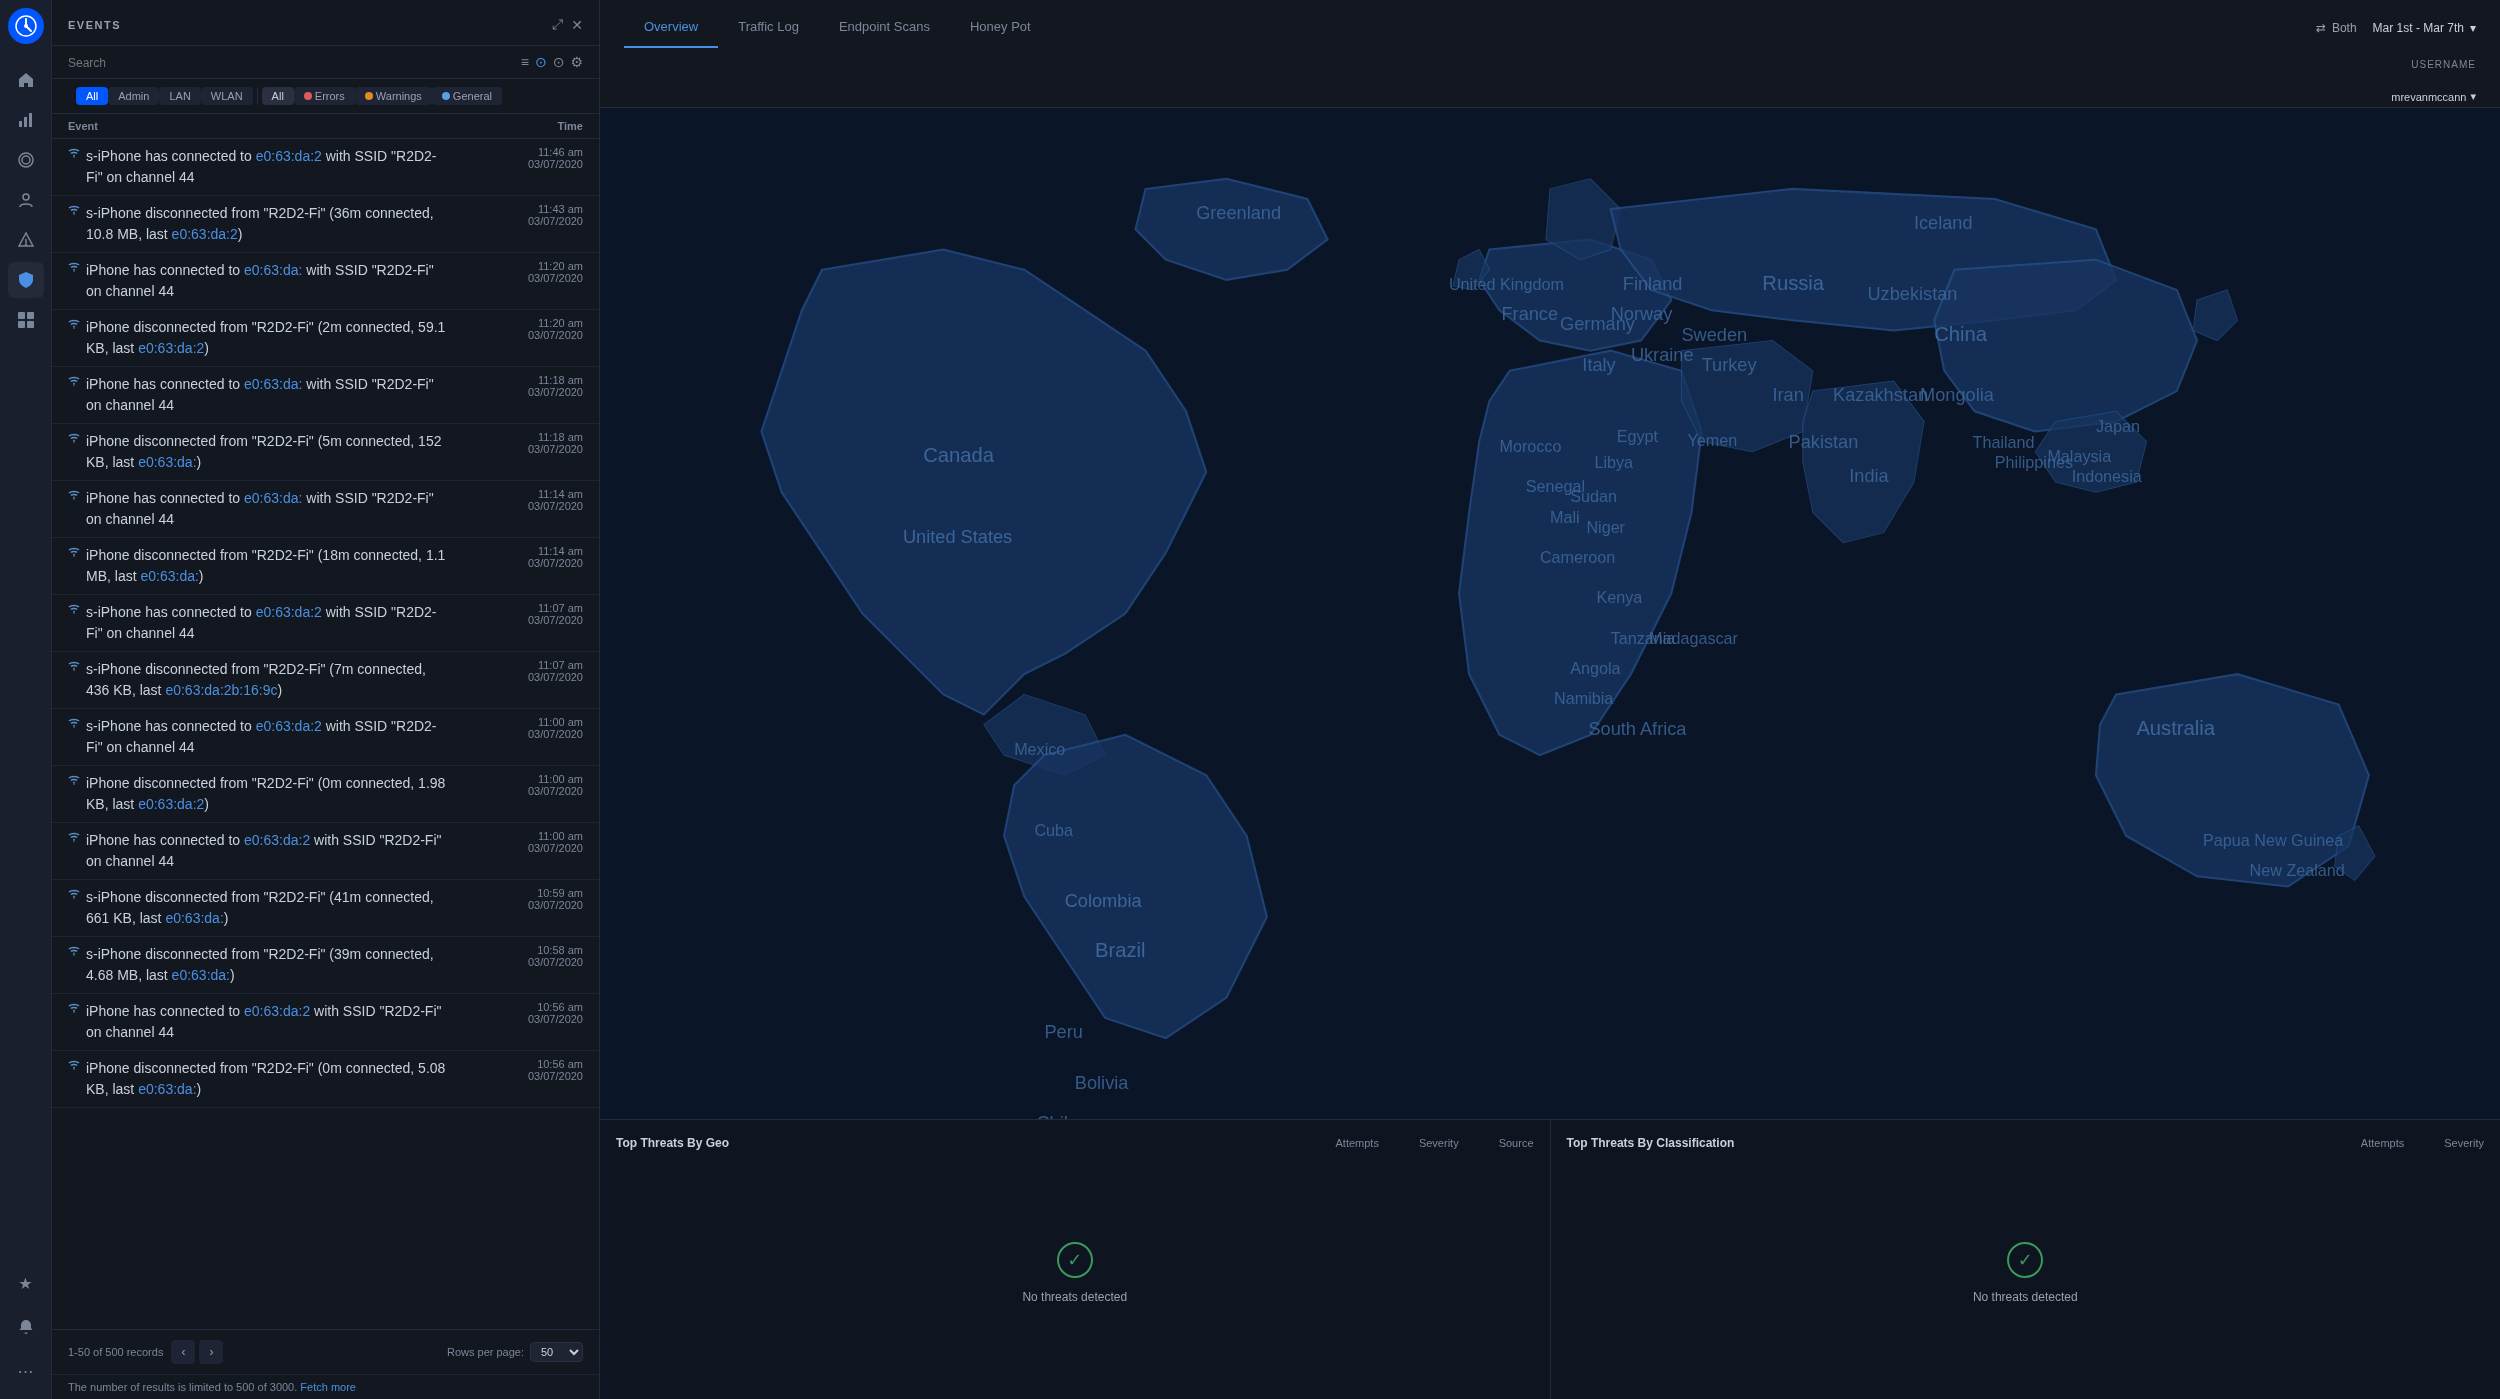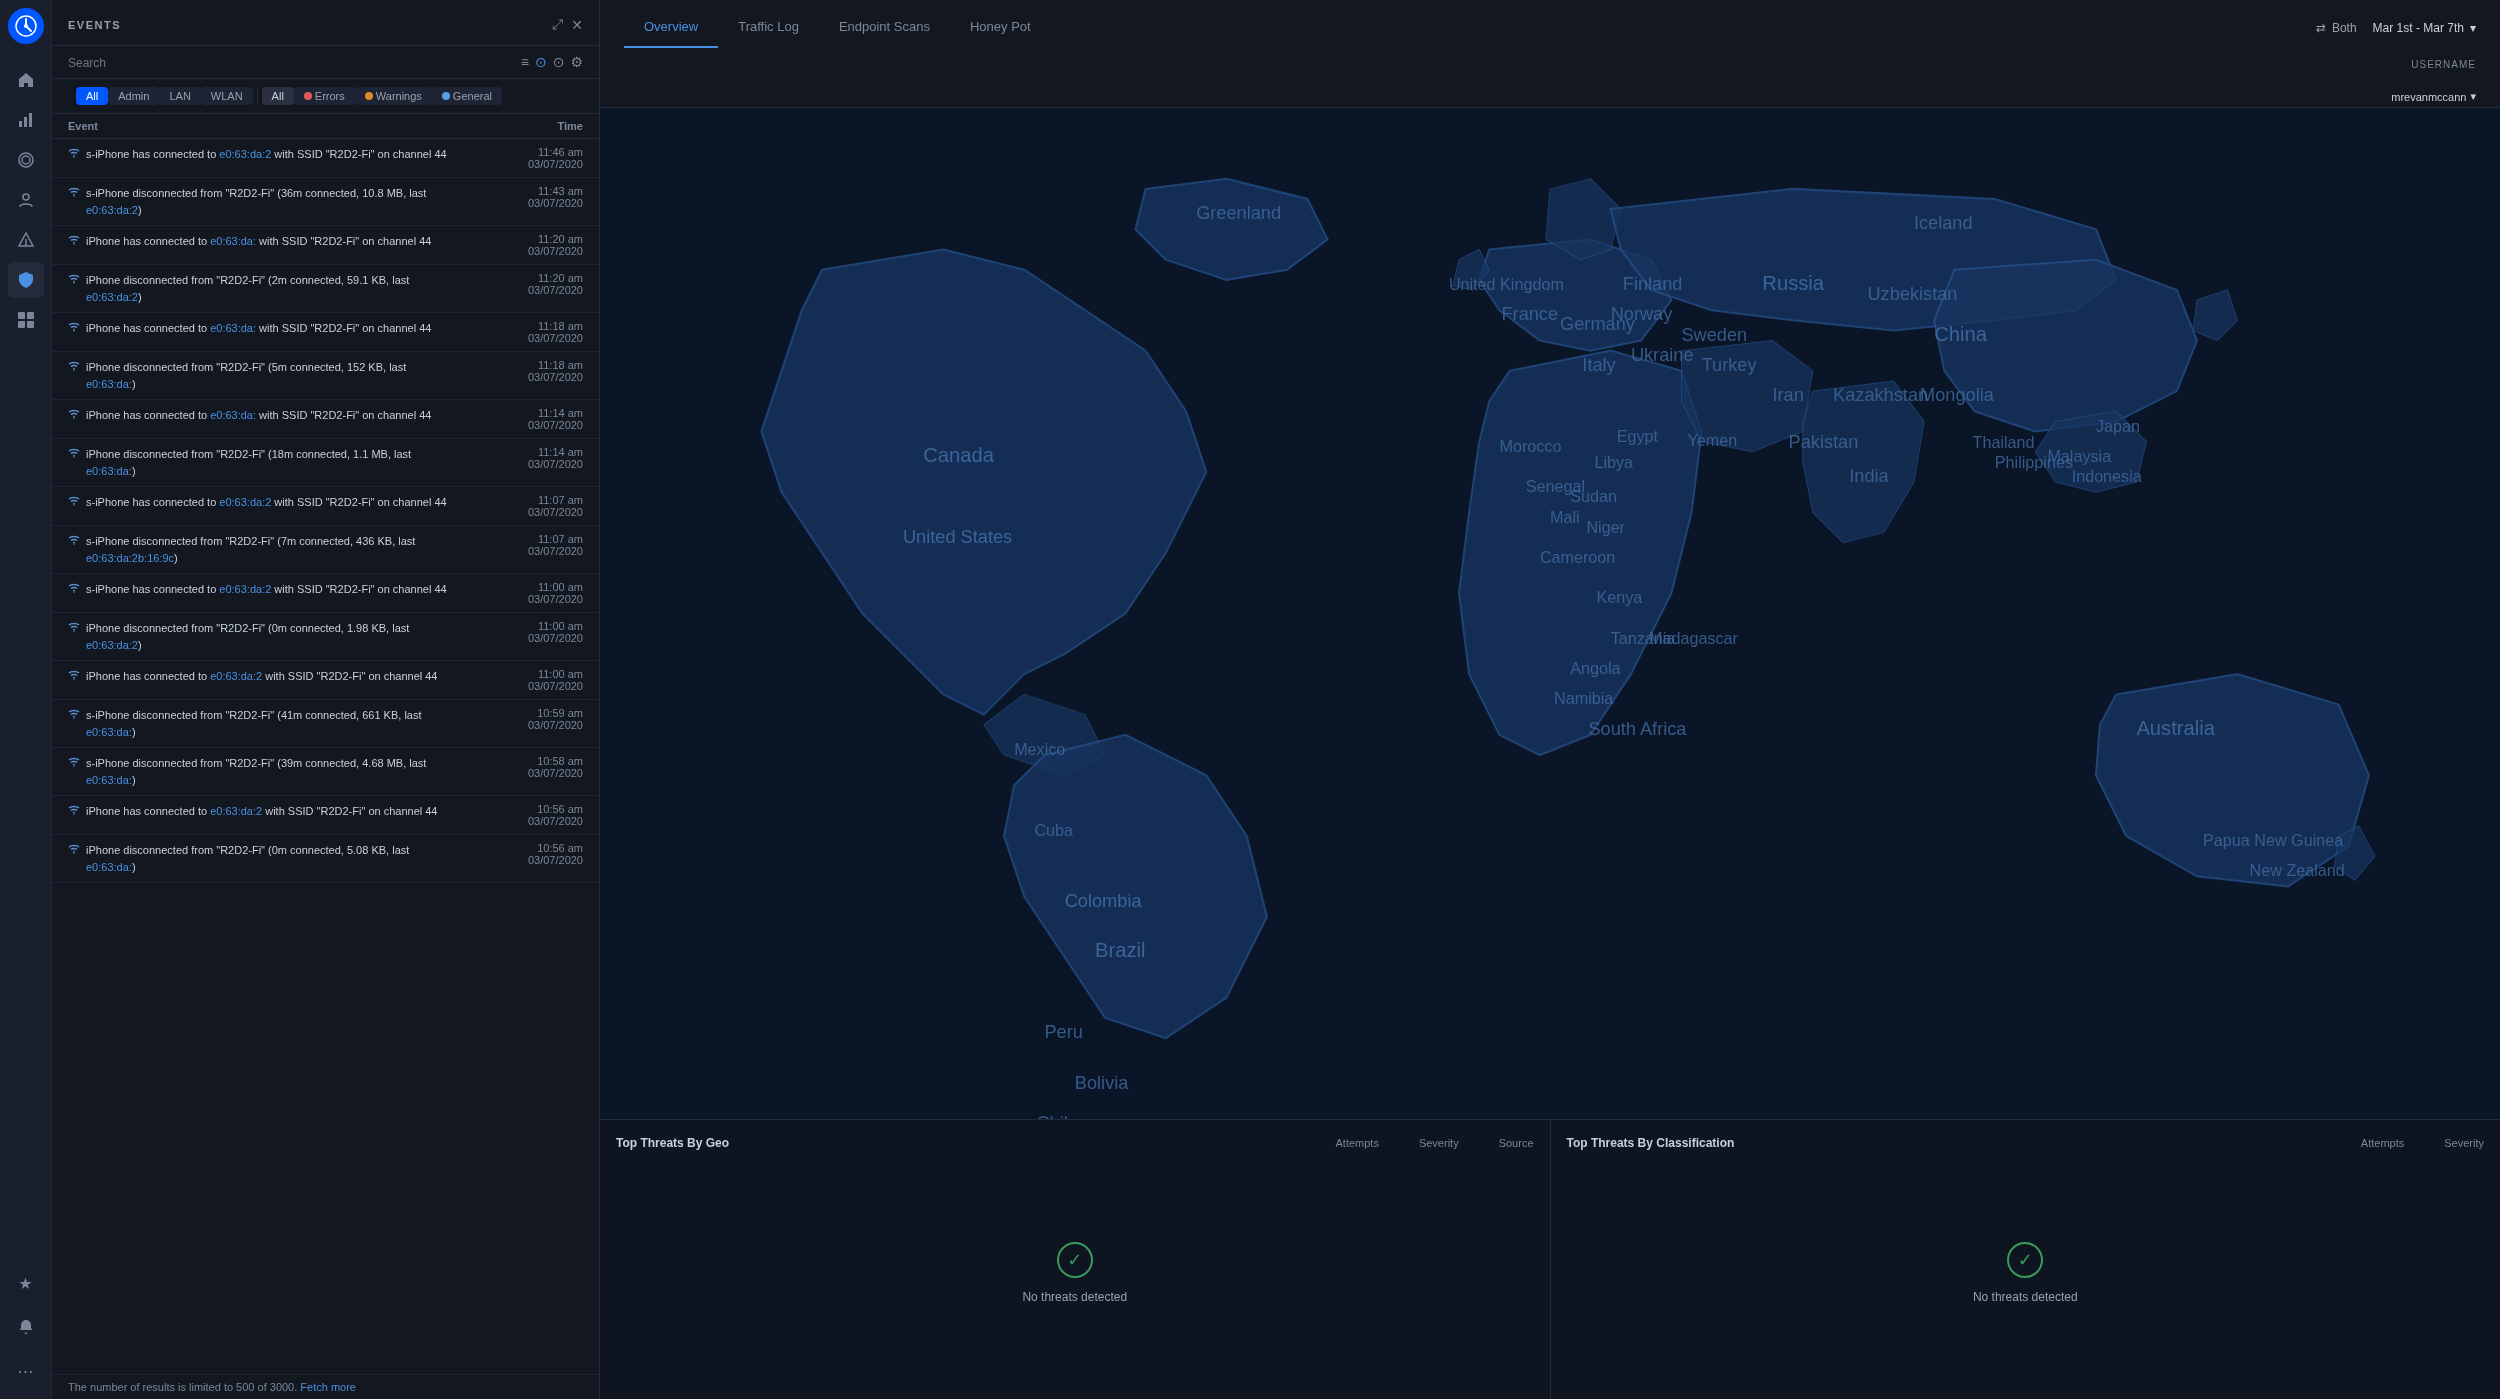--- a/index.html
+++ b/index.html
@@ -117,21 +117,21 @@
     .event-row {
       display: grid;
       grid-template-columns: 1fr 130px;
       padding: 7px 16px;
       border-bottom: 1px solid #1e2433;
       cursor: pointer;
       align-items: start;
     }
     .event-cell { display: flex; align-items: flex-start; gap: 6px; }
     .event-icon { color: #5a8fcc; font-size: 11px; margin-top: 1px; flex-shrink: 0; }
-    .event-text { font-size: 11px; line-height: 1.5; color: #c8d0dc; }
+    .event-text { font-size: 14px; line-height: 1.5; color: #c8d0dc; }
     .event-link { color: #4a90e2; }
     .event-time { font-size: 11px; color: #7b8698; text-align: right; }
 
     .events-footer {
       padding: 10px 16px;
       border-top: 1px solid #252a3a;
       display: flex;
       align-items: center;
       gap: 8px;
       font-size: 11px;
@@ -662,20 +662,35 @@
           iPhone disconnected from "R2D2-Fi" (0m connected, 5.08 KB, last <span class="event-link">e0:63:da:</span>)
         </span>
       </div>
       <div class="event-time">
         <div>10:56 am</div>
         <div>03/07/2020</div>
       </div>
     </div>
     </div>
 
+  <div class="events-footer">
+    <span>1-50 of 500 records</span>
+    <div class="pagination-btns">
+      <button class="pag-btn">‹</button>
+      <button class="pag-btn">›</button>
+    </div>
+    <div class="rows-select">
+      <span>Rows per page:</span>
+      <select>
+        <option>25</option>
+        <option selected="">50</option>
+        <option>100</option>
+      </select>
+    </div>
+  </div>
 
   <div class="footer-note">
     <span>The number of results is limited to 500 of 3000.</span>
     <span class="footer-link">Fetch more</span>
   </div>
 </div>
 
 <div class="main-content">
 
   <div style="position:relative;">

